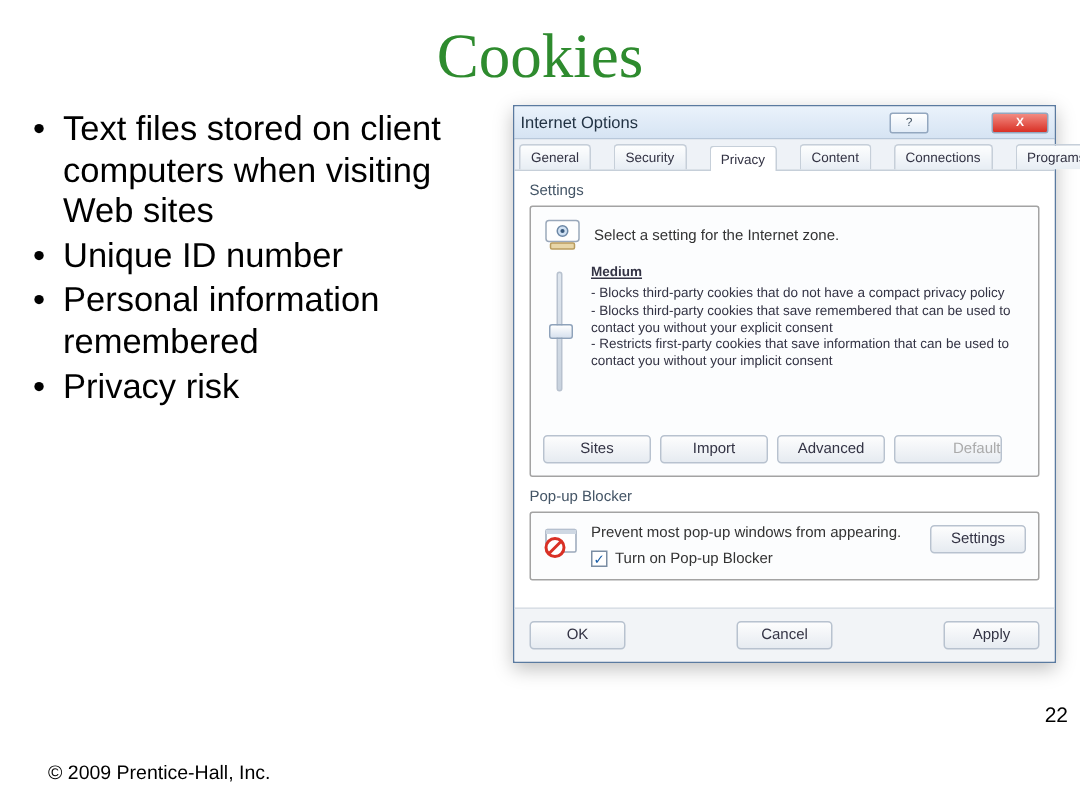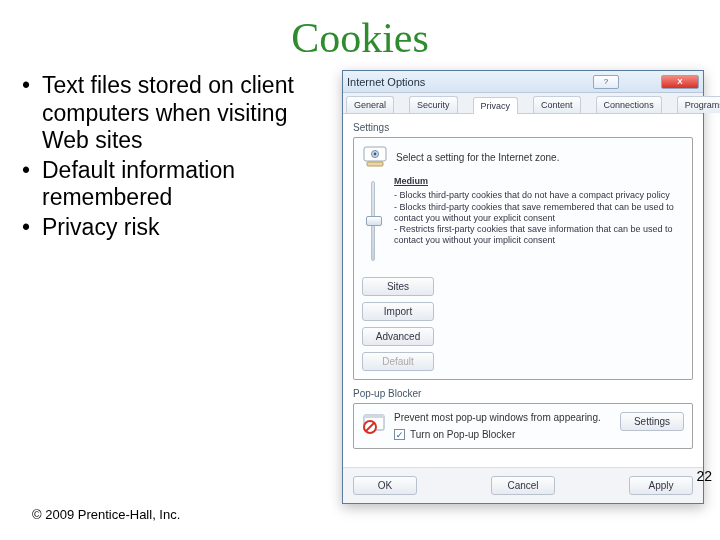--- a/index.html
+++ b/index.html
@@ -115,32 +115,32 @@
   .thumb {
     position: absolute; left: -6px; top: 34px;
     width: 16px; height: 10px;
     background: linear-gradient(#fff,#d7e1ee);
     border: 1px solid #8ea2ba;
     border-radius: 2px;
   }
   .level-desc { flex: 1; font-size: 9px; color: #334; }
   .level-desc .lvl { font-weight: bold; margin-bottom: 4px; text-decoration: underline; }
   .level-desc .line { margin-bottom: 1px; line-height: 1.2; }
-  .btnrow { display: flex; gap: 6px; margin-top: 11px; justify-content: flex-start; flex-direction: column; }
+  .btnrow { display: flex; gap: 6px; margin-top: 24px; justify-content: flex-start; }
   .btn {
     padding: 3px 0;
     width: 72px;
     text-align:center;
     background: linear-gradient(#fdfdfd,#e6ebf1);
     border: 1px solid #b8c2cf;
     border-radius: 3px;
     font-size: 10px;
     color: #334;
   }
-  .btn.disabled { color: #aaa; }
+  .btn.disabled { color: #aaa; text-align: right; }
   .popup-row { display: flex; align-items: flex-start; gap: 8px; }
   .popup-icon { width: 24px; height: 24px; }
   .popup-body { flex: 1; }
   .chk { display: flex; align-items: center; gap: 5px; margin-top: 6px; }
   .chkbox { width: 11px; height: 11px; border: 1px solid #7a8da3; background:#fff; display:flex;align-items:center;justify-content:center; font-size:9px; color:#1a5ea8; }
   .footer-btns {
     display:flex; gap:6px; justify-content:space-between;
     padding: 8px 10px;
     background: #f2f4f7;
     border-top: 1px solid #d9dfe6;
@@ -162,21 +162,22 @@
   }
 </style>
 </head>
 <body>
 
 <h1 class="slide-title">Cookies</h1>
 
 <div class="content-row">
   <ul class="bullets">
     <li>Text files stored on client computers when visiting Web sites</li>
-    <li>Default information remembered</li>
+    <li>Unique ID number</li>
+    <li>Personal information remembered</li>
     <li>Privacy risk</li>
   </ul>
 
   <div class="screenshot">
     <div class="dialog">
       <div class="titlebar">
         <span class="ttxt">Internet Options</span>
         <span class="spacer"></span>
         <span class="winbtn">?</span>
         <span class="winbtn close">X</span>

